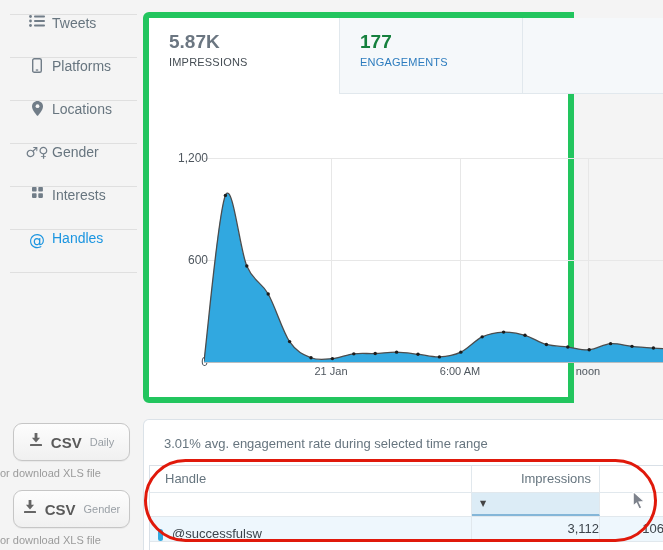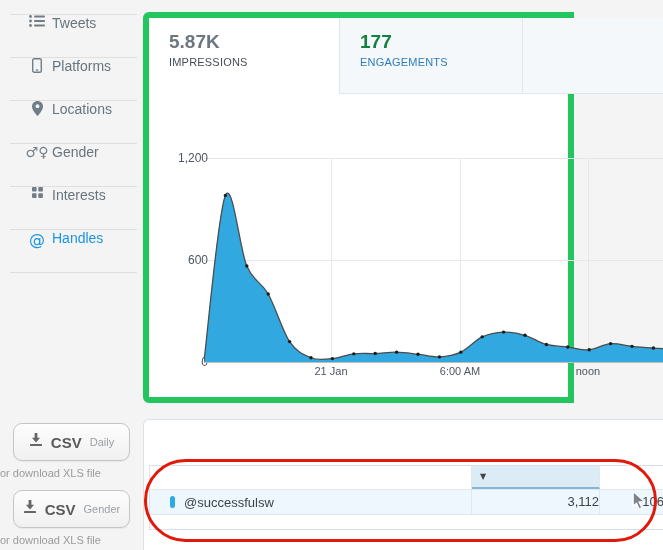--- a/index.html
+++ b/index.html
@@ -55,21 +55,21 @@
   .c-impr{flex:0 0 128px;box-sizing:border-box;border-right:1px solid #e1e8ed}
   .c-eng{flex:1 1 auto;box-sizing:border-box}
   .th-row{height:26px;border-bottom:1px solid #e1e8ed;color:#66757f}
   .th-row .c-handle{line-height:26px;padding-left:15px}
   .th-row .c-impr{line-height:26px;text-align:right;padding-right:8px;cursor:pointer}
   .filter-row{height:23px;border-bottom:1px solid #e1e8ed}
   .filter-impr{background:#dcecf6;border-bottom:2px solid #84b6d8;display:flex;align-items:center;
                padding-left:8px;cursor:pointer}
   .caret{font-family:"DejaVu Sans",sans-serif;font-size:8px;color:#444}
   .data-row{height:24px;background:#eef7fd;border-bottom:1px solid #e1e8ed;cursor:pointer}
-  .data-row .c-handle{display:flex;align-items:center;padding-left:20px}
+  .data-row .c-handle{display:flex;align-items:flex-end;padding-left:8px}
   .data-row .c-impr{line-height:24px;text-align:right;padding-right:0}
   .data-row .c-eng{line-height:24px;text-align:right;}
   .key-pill{width:5px;height:12px;border-radius:2.5px;background:#2fa9e1;margin-right:9px;flex:0 0 5px}
   .stub-row{height:14px;background:#fff}
 
   
   .red-oval{position:absolute;left:144px;top:459px;width:513px;height:83px;box-sizing:border-box;
             border:3px solid #e0190b;border-radius:46px;z-index:5;pointer-events:none}
   .cursor{position:absolute;left:632px;top:491px;z-index:6;pointer-events:none}
 </style>
@@ -204,22 +204,28 @@
           <circle cx="449.4" cy="190.06" r="1.7" fill="#1c1c1c"></circle>
         </svg></div>
     <div class="gl-base" style="top:344px"></div>
 
     <span class="xtick" style="left:137px">21 Jan</span>
     <span class="xtick" style="left:266px">6:00 AM</span>
     <span class="xtick" style="left:394px">noon</span>
   </section>
 
   <section class="bottom-panel">
+    <div class="summary-text">3.01% avg. engagement rate during selected time range</div>
 
     <div class="handles-table">
+      <div class="t-row th-row">
+        <div class="c-handle">Handle</div>
+        <div class="c-impr">Impressions</div>
+        <div class="c-eng"></div>
+      </div>
       <div class="t-row filter-row">
         <div class="c-handle"></div>
         <div class="c-impr filter-impr">
           <span class="caret">▼</span>
         </div>
         <div class="c-eng"></div>
       </div>
       <div class="t-row data-row">
         <div class="c-handle">
           <span class="key-pill"></span>

